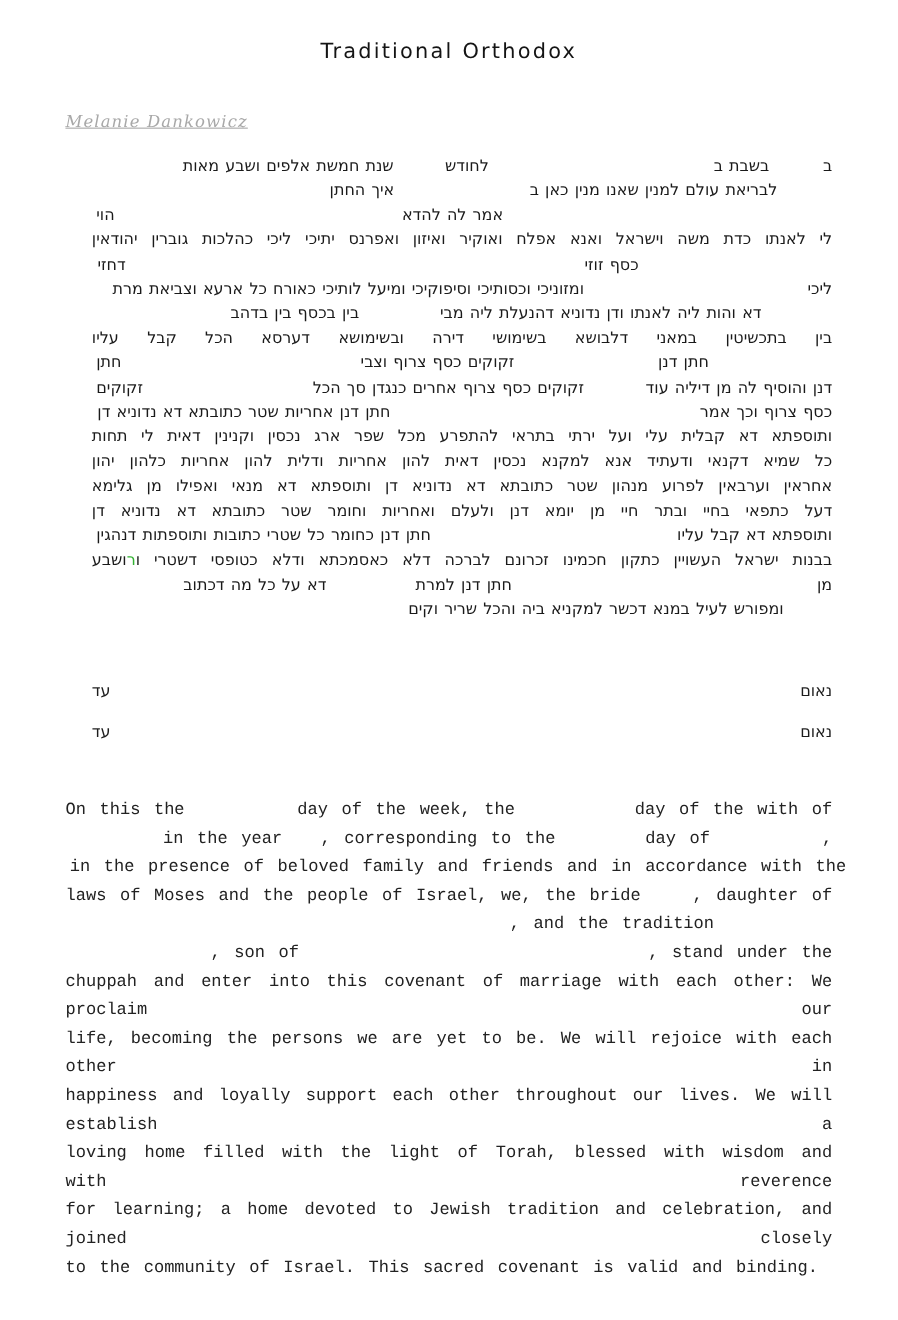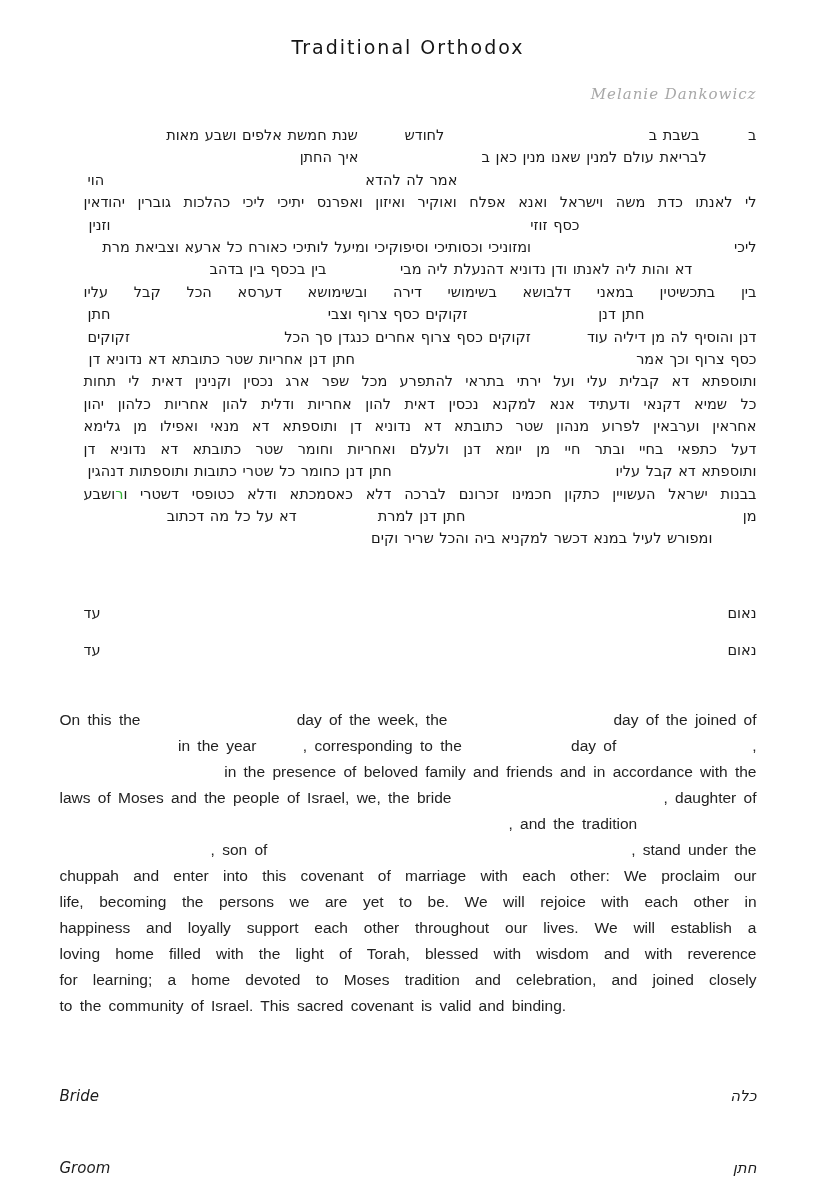--- a/index.html
+++ b/index.html
@@ -14,25 +14,26 @@
     overflow:hidden;
   }
   .doc-title{
     margin:14px 0 0 0;
     text-align:center;
     font:normal 19px/26px "DejaVu Sans", sans-serif;
     letter-spacing:2px;
     color:#141414;
   }
   .subtitle{
-    margin-top:24px;
-    text-align:right;
+    margin-top:40px;
+    text-align:left;
     font:italic 15px/20px "DejaVu Serif", serif;
     color:#a8a8a8;
     letter-spacing:1px;
+    text-decoration:underline;
   }
   
   .heb{
     direction:rtl;
     margin-top:20px;
     padding-left:24px;          
     font-family:"DejaVu Sans", sans-serif;
     font-size:14.5px;
     line-height:22.4px;
     color:#1a1a1a;
@@ -43,21 +44,21 @@
   .frow{display:flex; align-items:baseline;}
   .gap{flex-basis:0; flex-shrink:1; display:inline-block; min-width:4px;}
   .green{color:var(--green,#34b233);}
   
   .witness{margin-top:52px; direction:rtl; padding-left:24px;
            font:14.5px/22px "DejaVu Sans", sans-serif;}
   .wrow{display:flex; justify-content:space-between; margin-bottom:15px;}
   
   .eng{
     margin-top:46px;
-    font-family:Liberation Sans, sans-serif;
+    font-family:Liberation Mono, monospace;
     font-size:15.5px;
     line-height:26px;
     color:#222222;
     word-spacing:3px;
   }
   .eline{white-space:nowrap;}
   .eline.just{white-space:normal; text-align:justify; text-align-last:justify;}
   
   .sigs{margin-top:38px; font:15px/20px "DejaVu Sans", sans-serif;}
   .sigrow{display:flex; justify-content:space-between; align-items:baseline; margin-bottom:23px;font-style:italic;}
@@ -94,21 +95,21 @@
         <span>אמר לה להדא</span>
         <span class="gap" style="flex-grow: 275;"></span>
         <span>הוי</span>
         <span class="gap" style="flex-grow: 2;"></span>
       </div>
       <div class="hline just">לי לאנתו כדת משה וישראל ואנא אפלח ואוקיר ואיזון ואפרנס יתיכי ליכי כהלכות גוברין יהודאין</div>
       <div class="hline frow">
         <span class="gap" style="flex-grow: 70;"></span>
         <span>כסף זוזי</span>
         <span class="gap" style="flex-grow: 166;"></span>
-        <span>וזנין</span>
+        <span>דחזי</span>
         <span class="gap" style="flex-grow: 2;"></span>
       </div>
       <div class="hline frow">
         <span>ליכי</span>
         <span class="gap" style="flex-grow: 108;"></span>
         <span>ומזוניכי וכסותיכי וסיפוקיכי ומיעל לותיכי כאורח כל ארעא וצביאת מרת</span>
         <span class="gap" style="flex-grow: 10;"></span>
       </div>
       <div class="hline frow">
         <span class="gap" style="flex-grow: 55;"></span>
@@ -177,21 +178,21 @@
       <span>עד</span>
     </div>
   </div>
 
   <div class="eng">
       <div class="eline frow">
         <span>On this the</span>
         <span class="gap" style="flex-grow: 110;"></span>
         <span>day of the week, the</span>
         <span class="gap" style="flex-grow: 117;"></span>
-        <span>day of the joined of</span>
+        <span>day of the with of</span>
       </div>
       <div class="eline frow">
         <span class="gap" style="flex-grow: 102;"></span>
         <span>in the year</span>
         <span class="gap" style="flex-grow: 40;"></span>
         <span>, corresponding to the</span>
         <span class="gap" style="flex-grow: 94;"></span>
         <span>day of</span>
         <span class="gap" style="flex-grow: 117;"></span>
         <span>,</span>
@@ -213,21 +214,21 @@
       <div class="eline frow">
         <span class="gap" style="flex-grow: 137;"></span>
         <span>, son of</span>
         <span class="gap" style="flex-grow: 330;"></span>
         <span>, stand under the</span>
       </div>
       <div class="eline just">chuppah and enter into this covenant of marriage with each other: We proclaim our</div>
       <div class="eline just">life, becoming the persons we are yet to be. We will rejoice with each other in</div>
       <div class="eline just">happiness and loyally support each other throughout our lives. We will establish a</div>
       <div class="eline just">loving home filled with the light of Torah, blessed with wisdom and with reverence</div>
-      <div class="eline just">for learning; a home devoted to Moses tradition and celebration, and joined closely</div>
+      <div class="eline just">for learning; a home devoted to Jewish tradition and celebration, and joined closely</div>
       <div class="eline frow">
         <span>to the community of Israel. This sacred covenant is valid and binding.</span>
       </div>
     </div>
 
   <div class="sigs">
     <div class="sigrow">
       <span>Bride</span>
       <span class="sig-he">כלה</span>
     </div>

